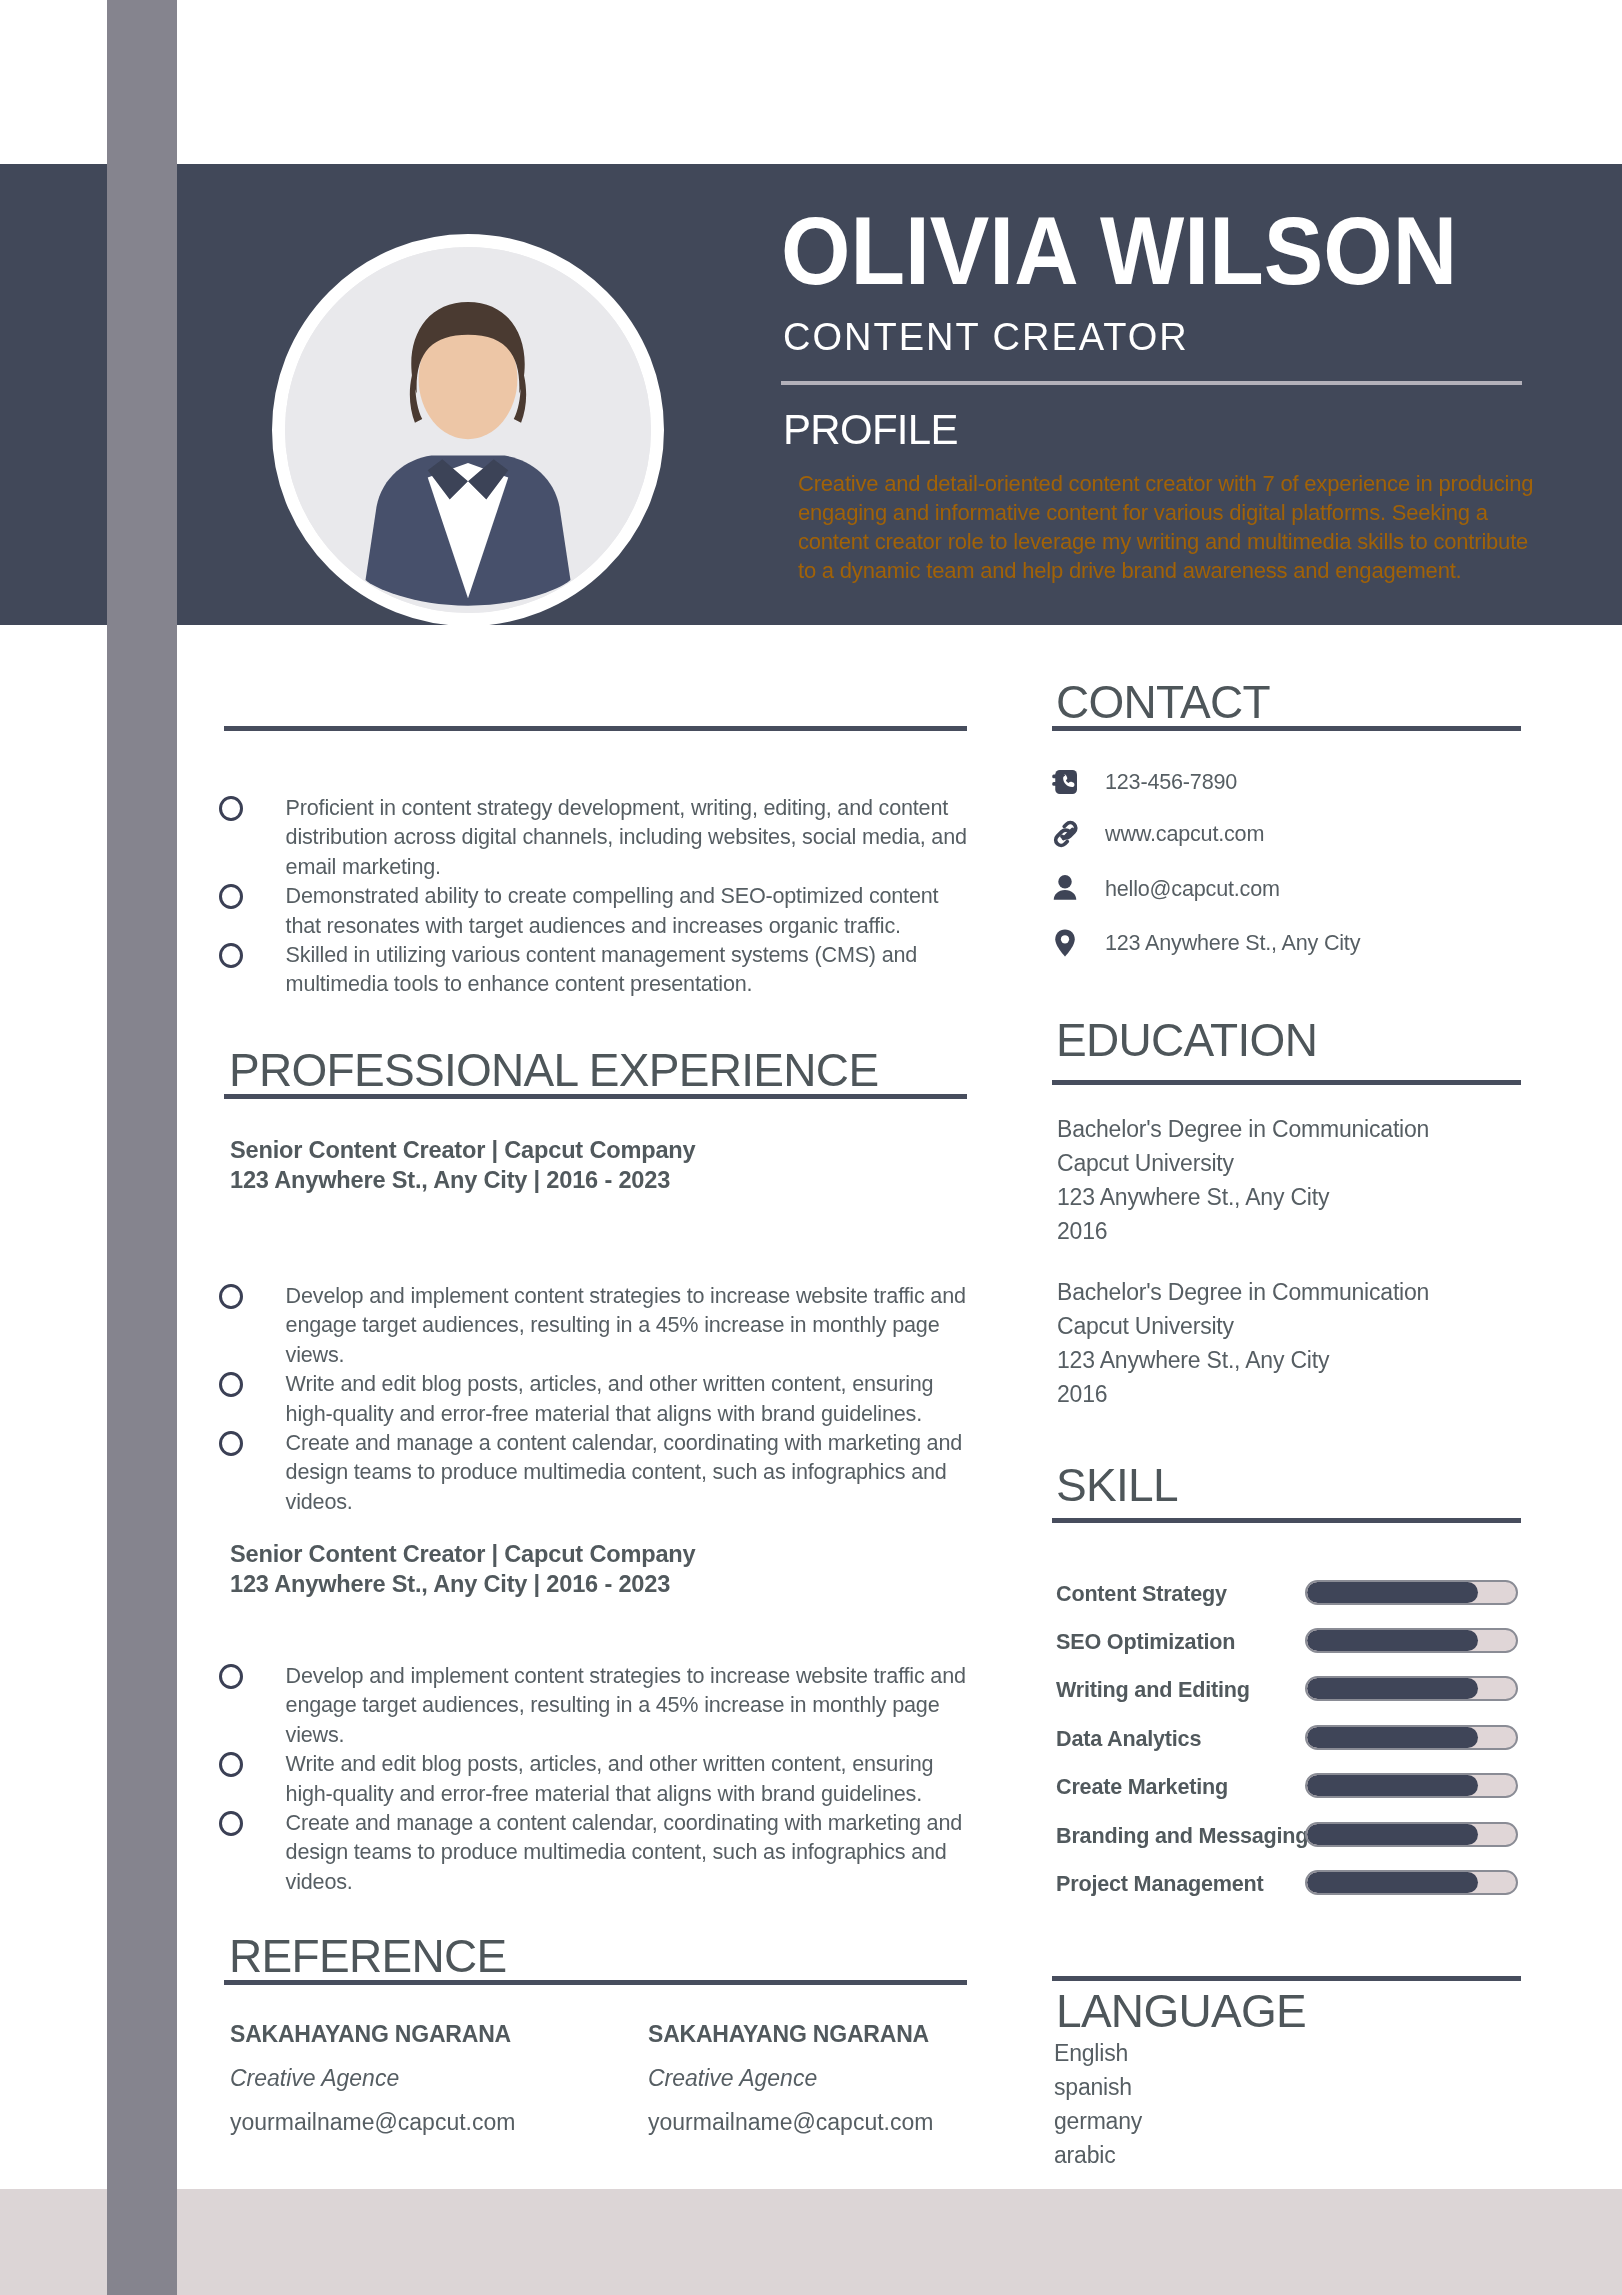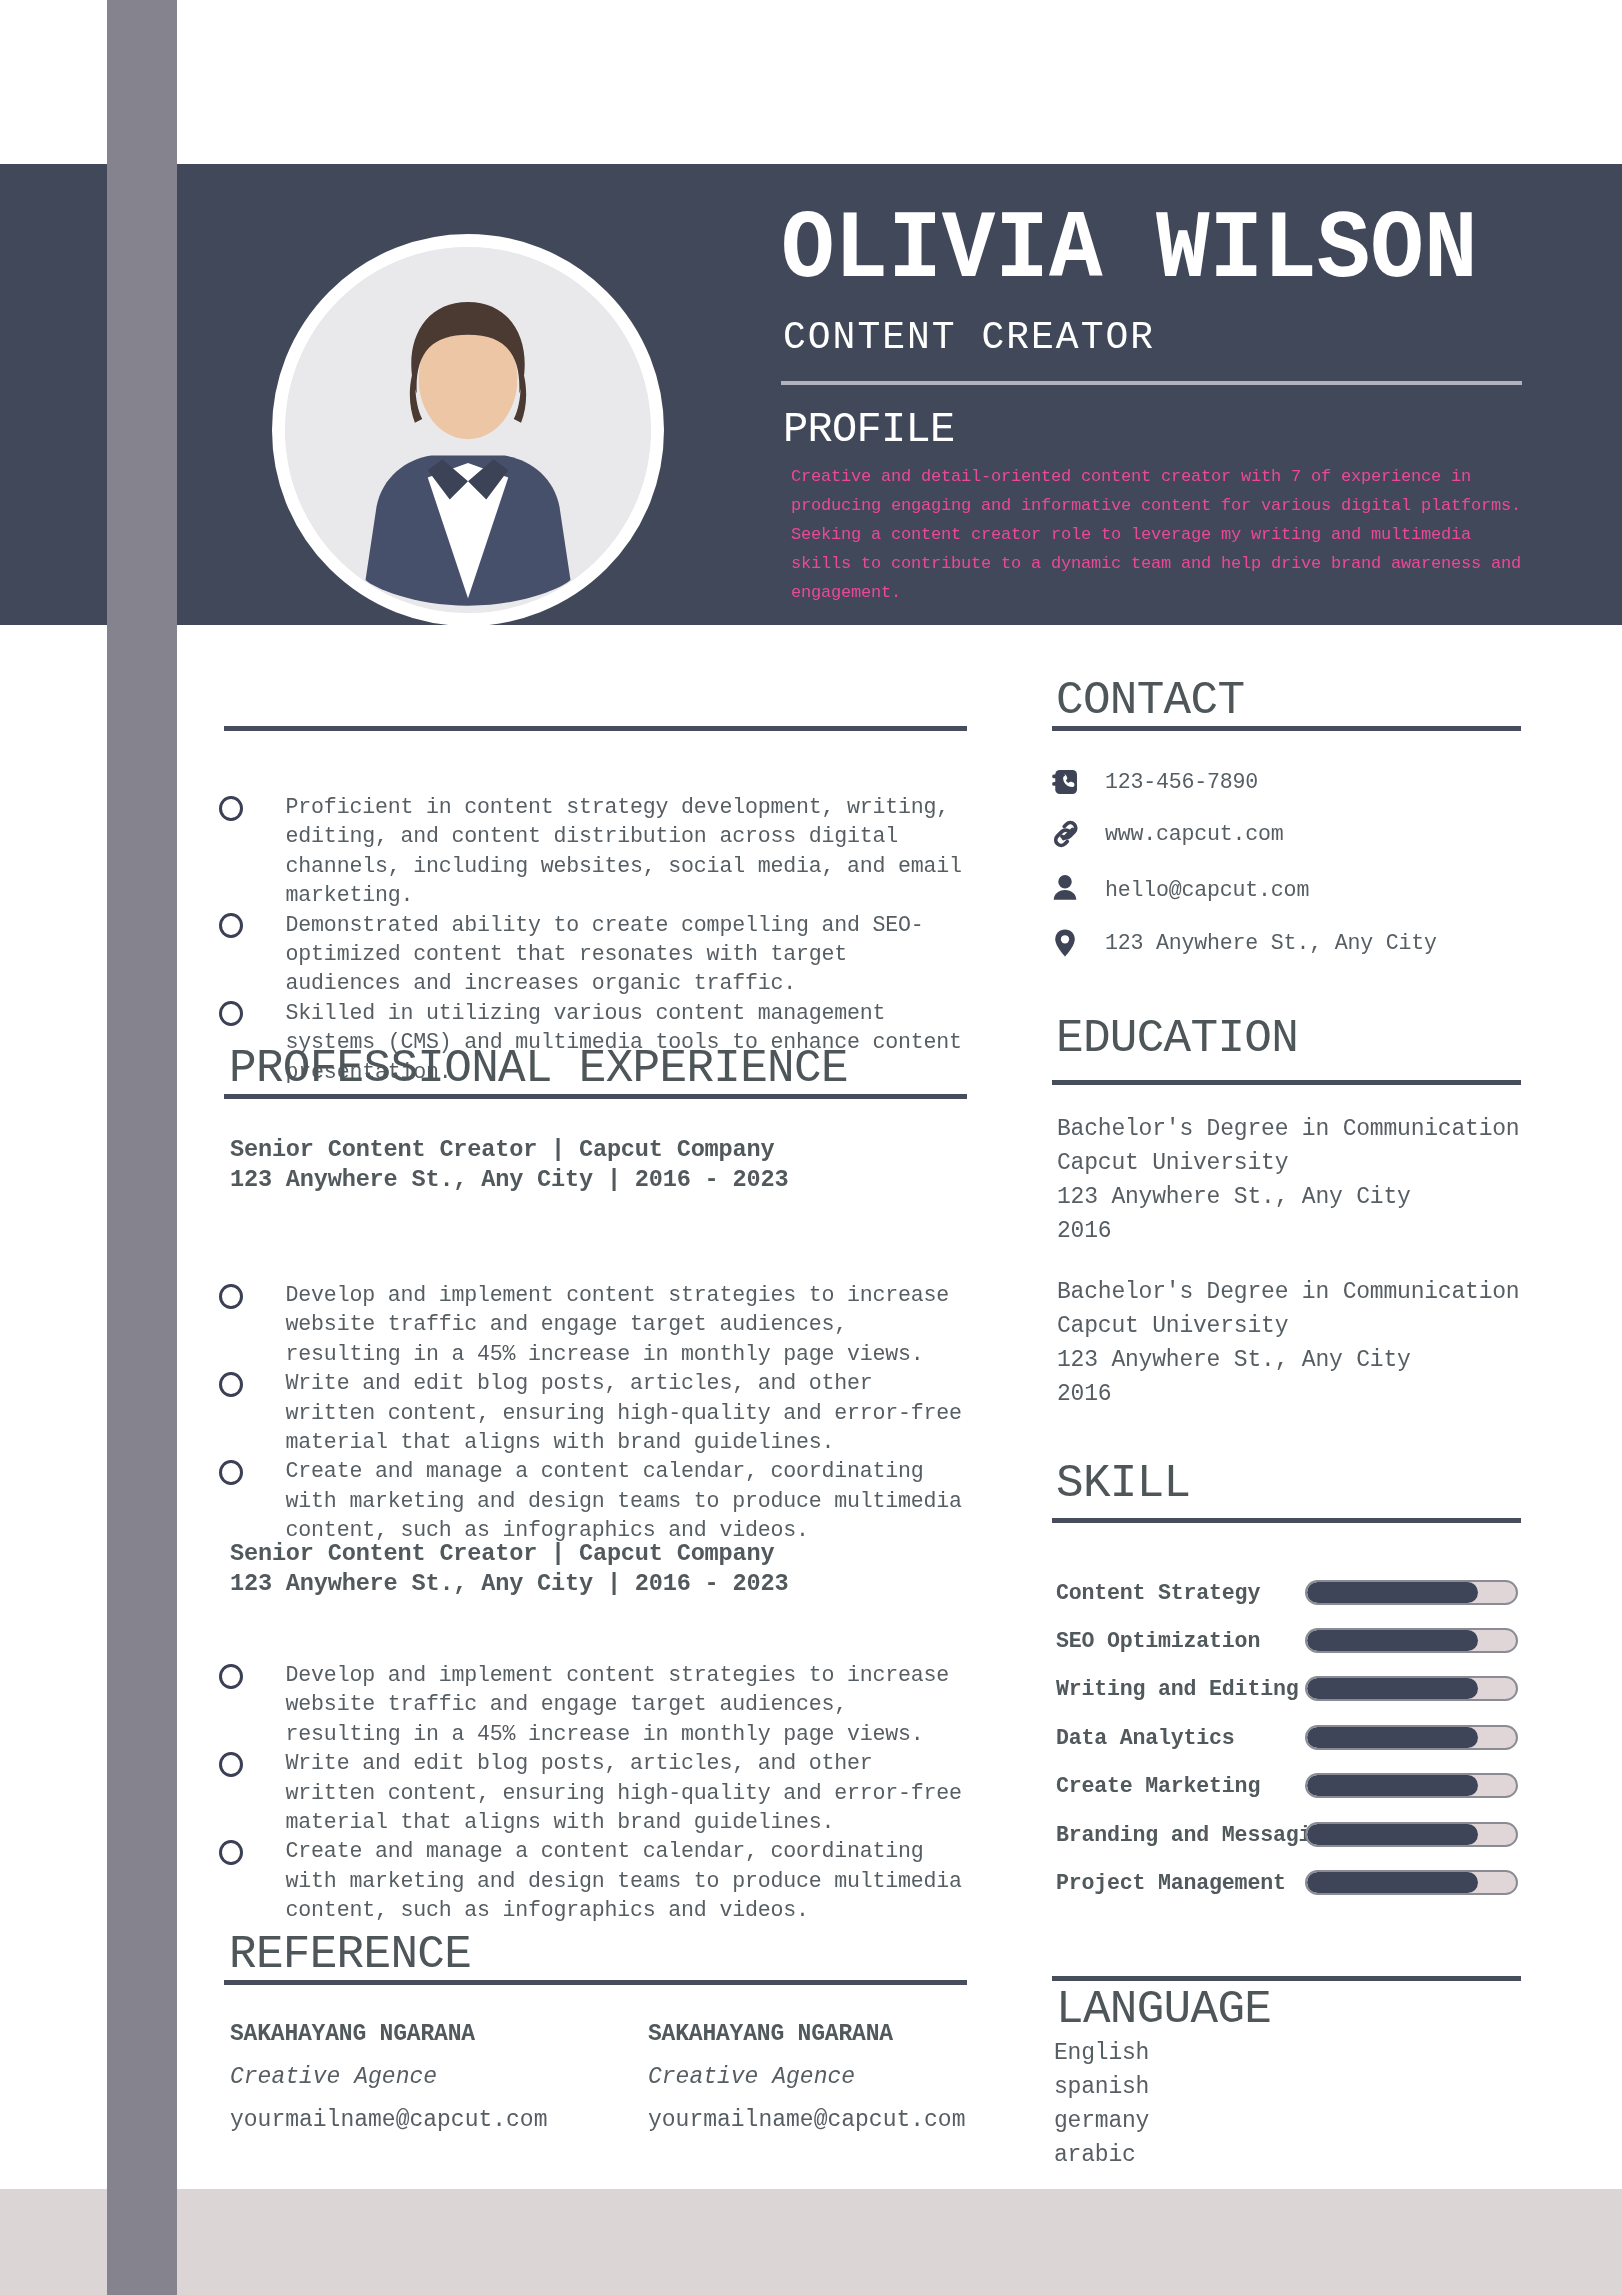--- a/index.html
+++ b/index.html
@@ -1,34 +1,34 @@
 <!DOCTYPE html>
 <html style="font-size:10.5px"><head>
 <meta charset="utf-8">
 <style>
   html,body{margin:0;padding:0;background:#ffffff;}
   .page{position:relative;width:1623px;height:2295px;background:#ffffff;overflow:hidden;
-        font-family:Liberation Mono, monospace;color:#565e63;}
+        font-family:Liberation Sans, sans-serif;color:#565e63;}
   
   .vbar{position:absolute;left:107px;top:0;width:70px;height:2295px;background:#85848e;z-index:5;}
   .band{position:absolute;left:0;top:164px;width:1623px;height:461px;background:#414859;z-index:1;}
   .footer{position:absolute;left:0;top:2189px;width:1623px;height:107px;background:#dcd5d6;z-index:2;}
   
   .photo-wrap{position:absolute;left:272px;top:234px;width:366px;height:366px;border-radius:50%;
               background:#e9e9ec;border:13px solid #ffffff;overflow:hidden;z-index:3;}
   .photo-wrap svg{display:block;width:100%;height:100%;}
   .name{position:absolute;left:781px;top:196px;margin:0;font-size:96px;font-weight:bold;color:#ffffff;
         letter-spacing:0;white-space:nowrap;transform:scaleX(.93);transform-origin:left top;z-index:3;}
   .subtitle{position:absolute;left:783px;top:316px;font-size:38px;color:#ffffff;letter-spacing:2px;
         white-space:nowrap;z-index:3;}
   .light-rule{position:absolute;left:781px;top:381px;width:741px;height:3.9px;background:#b3b1ba;z-index:3;}
   .profile-h{position:absolute;left:783px;top:406px;margin:0;font-size:42px;font-weight:400;color:#ffffff;
         letter-spacing:-0.7px;z-index:3;}
-  .profile-text{position:absolute;left:783px;top:454px;width:746px;margin:8px;font-size:17px;line-height:29px;
-        color:#ec4899;letter-spacing:-0.2px;z-index:3;}
+  .profile-text{position:absolute;left:783px;top:454px;width:746px;margin:15px;font-size:22px;line-height:29px;
+        color:#a16207;letter-spacing:-0.2px;z-index:3;}
   
   .sec-h{position:absolute;margin:0;font-size:46px;font-weight:400;color:#4e565a;letter-spacing:-0.7px;
         white-space:nowrap;z-index:3;}
   .rule{position:absolute;height:4.6px;background:#474d5d;z-index:3;}
   .body-txt{font-size:21.6px;line-height:29.4px;letter-spacing:-0.2px;color:#565e63;}
   
   .bullets{position:absolute;left:219px;width:753px;z-index:3;margin-top:26px;}
   .brow{display:flex;align-items:flex-start;}
   .bmark{flex:0 0 auto;width:23.6px;height:25px;border:3.9px solid #3b4055;border-radius:50%;
          margin:2.6px 43px 0 0;box-sizing:border-box;background:transparent;}

